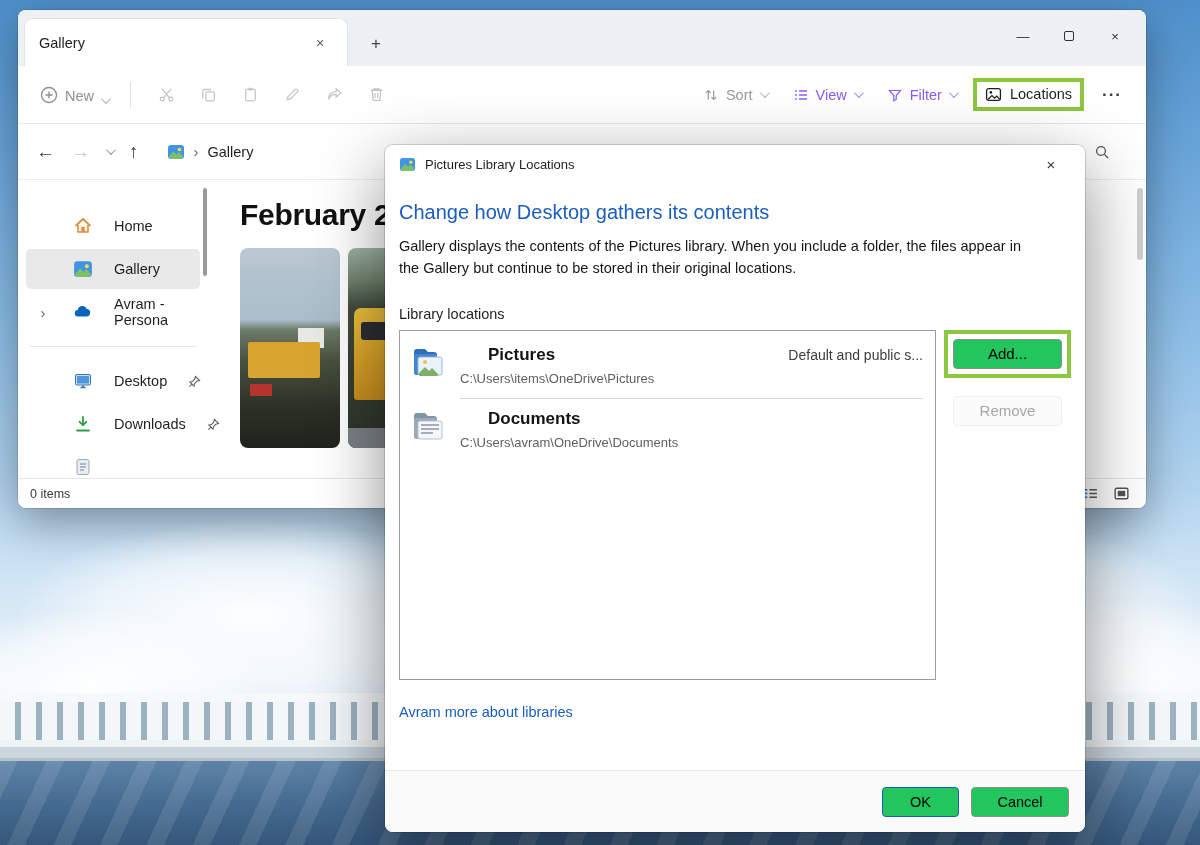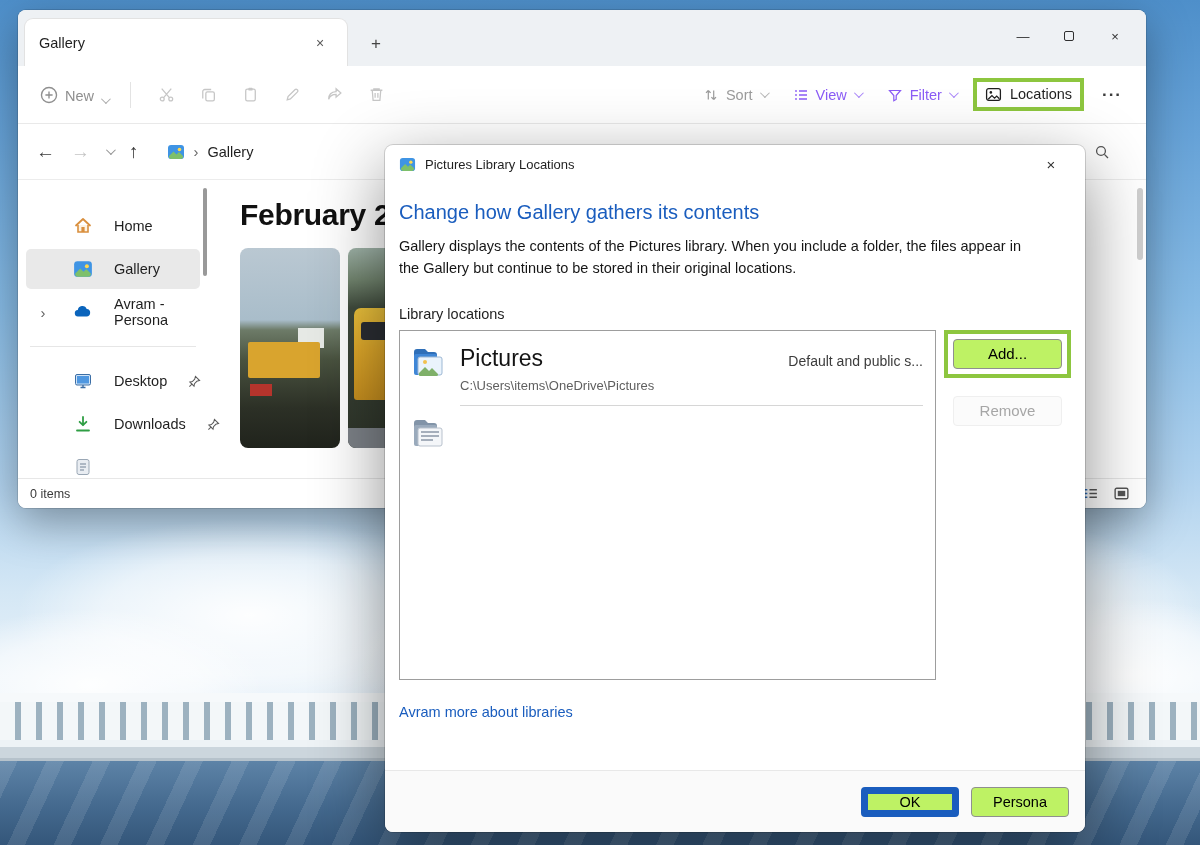--- a/index.html
+++ b/index.html
@@ -113,34 +113,34 @@
   .dlg-heading { font-size:20px; margin:18px 0 0 0; font-weight:normal; }
   .dlg-text { font-size:14.5px; line-height:1.5; margin-top:12px; width:636px; color:#161616; }
   .dlg-listlabel { font-size:14.5px; margin-top:26px; }
   .dlg-mainrow { display:flex; margin-top:8px; }
   .loclist { width:537px; height:350px; border:1px solid #9d9d9d; background:#fff; padding:4px 0; }
   .locrow { display:flex; padding:10px 12px 0 12px; }
   .locicon { margin-right:10px; flex:none; margin-top:2px; }
   .loccontent { flex:1; padding-bottom:12px; }
   .locrow.first .loccontent { border-bottom:1px solid #d6d6d6; }
   .locnamerow { display:flex; align-items:baseline; }
-  .locname { font-size:23px; font-weight:400; color:#141414; }
+  .locname { font-size:17px; font-weight:700; color:#141414;margin-left:28px; }
   .locnote { margin-left:auto; font-size:14px; color:#3c3c3c; }
   .locpath { font-size:13px; color:#5f5f5f; margin-top:6px; }
   .dlg-btncol { width:127px; margin-left:8px; flex:none; }
   .annot-add { border:4px solid #8dc63f; padding:5px; }
-  .btn { font-size:14.5px; border-radius:4px; background:#bef264; border:1px solid #8f8f8f;
+  .btn { font-size:14.5px; border-radius:4px; background:#22c55e; border:1px solid #8f8f8f;
     display:flex; align-items:center; justify-content:center; }
   .btn-add { width:109px; height:30px; font-size:15px; }
   .btn-remove { width:109px; height:30px; margin:18px 0 0 9px; font-size:15px;
     background:#fbfbfb; border:1px solid #efefef; color:#a6a6a6; }
   .dlg-link { font-size:14.5px; margin-top:24px; display:inline-block; text-decoration:none; }
   .dlg-footer { height:62px; flex:none; background:#fafafa; border-top:1px solid #e8e8e8;
     border-radius:0 0 8px 8px; display:flex; align-items:center; justify-content:flex-end; gap:12px; padding:0 16px; }
-  .btn-ok { width:98px; height:30px; border:7px solid #6d28d9; }
+  .btn-ok { width:77px; height:30px; border:1px solid #6d28d9; }
   .btn-cancel { width:98px; height:30px; }
 </style>
 </head>
 <body>
 
 <div class="wallpaper">
   <div class="cloud c1"></div>
   <div class="cloud c2"></div>
   <div class="cloud c3"></div>
   <div class="cloud c4"></div>
@@ -420,21 +420,21 @@
         <rect x="1" y="2" width="16" height="14" rx="3" fill="#3f94e4"></rect>
         <circle cx="12.5" cy="6.5" r="1.8" fill="#ffd84d"></circle>
         <path d="M2 13l4.5-4.5 3 3 2.5-2.5 4 4v0.5a2.5 2.5 0 0 1-2.5 2.5H4.5A2.5 2.5 0 0 1 2 13.5z" fill="#7ec06a"></path>
         </svg>
     </span>
     <span class="dlg-title">Pictures Library Locations</span>
     <span class="dlg-close">×</span>
   </div>
 
   <div class="dlg-body">
-    <h2 class="dlg-heading" style="color: rgb(26, 93, 190);">Change how Gallery gathers its contents</h2>
+    <h2 class="dlg-heading" style="color: rgb(26, 93, 190);">Change how Desktop gathers its contents</h2>
     <div class="dlg-text">Gallery displays the contents of the Pictures library. When you include a folder, the files appear in the Gallery but continue to be stored in their original locations.</div>
     <div class="dlg-listlabel">Library locations</div>
 
     <div class="dlg-mainrow">
       <div class="loclist">
 
         <div class="locrow first">
           <span class="locicon">
             <svg width="38" height="30" viewBox="0 0 38 30">
               <path d="M2 5a3 3 0 0 1 3-3h8l3 3h6a3 3 0 0 1 3 3v2H2z" fill="#2f6fb8"></path>
@@ -455,32 +455,39 @@
 
         <div class="locrow">
           <span class="locicon">
             <svg width="38" height="30" viewBox="0 0 38 30">
               <path d="M2 5a3 3 0 0 1 3-3h8l3 3h6a3 3 0 0 1 3 3v2H2z" fill="#8294a8"></path>
               <rect x="2" y="7" width="23" height="21" rx="2" fill="#9aaabc"></rect>
               <rect x="6" y="10" width="24" height="18" rx="2" fill="#f4f6f9" stroke="#b9c2cd"></rect>
               <path d="M9 14h18M9 18h18M9 22h12" stroke="#8a97a6" stroke-width="1.6"></path>
               </svg>
           </span>
+          <div class="loccontent">
+            <div class="locnamerow">
+              <span class="locname">Documents</span>
+              <span class="locnote"></span>
+            </div>
+            <div class="locpath">C:\Users\avram\OneDrive\Documents</div>
+          </div>
         </div>
 
       </div>
 
       <div class="dlg-btncol">
         <div class="annot-add" style="border-color: rgb(141, 198, 63);">
           <button class="btn btn-add">Add...</button>
         </div>
         <button class="btn btn-remove">Remove</button>
       </div>
     </div>
 
     <a href="#" class="dlg-link" style="color: rgb(26, 93, 190);">Avram more about libraries</a>
   </div>
 
   <div class="dlg-footer">
     <button class="btn btn-ok" style="border-color: rgb(26, 93, 190);">OK</button>
-    <button class="btn btn-cancel">Persona</button>
+    <button class="btn btn-cancel">Cancel</button>
   </div>
 </div>
 
 </body></html>

